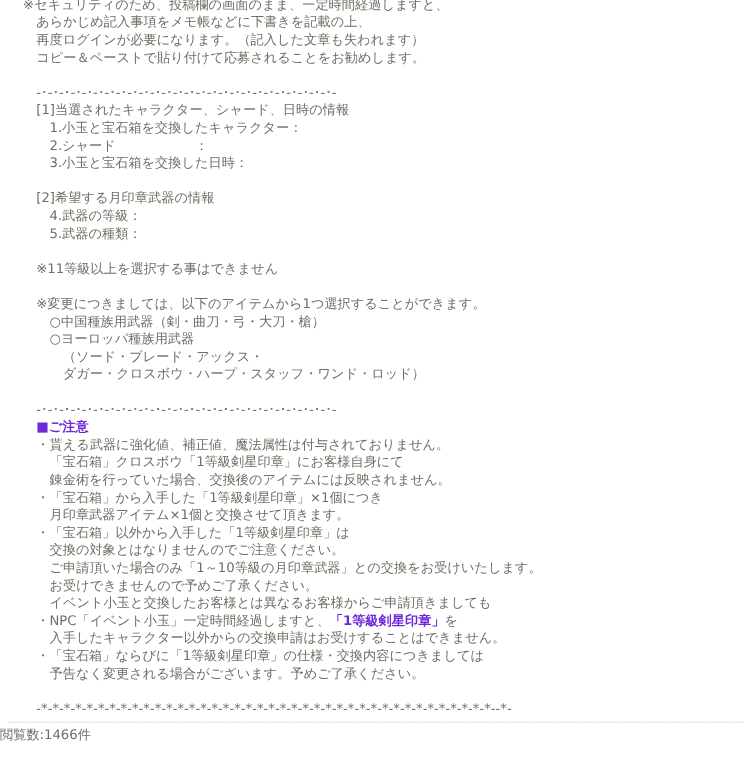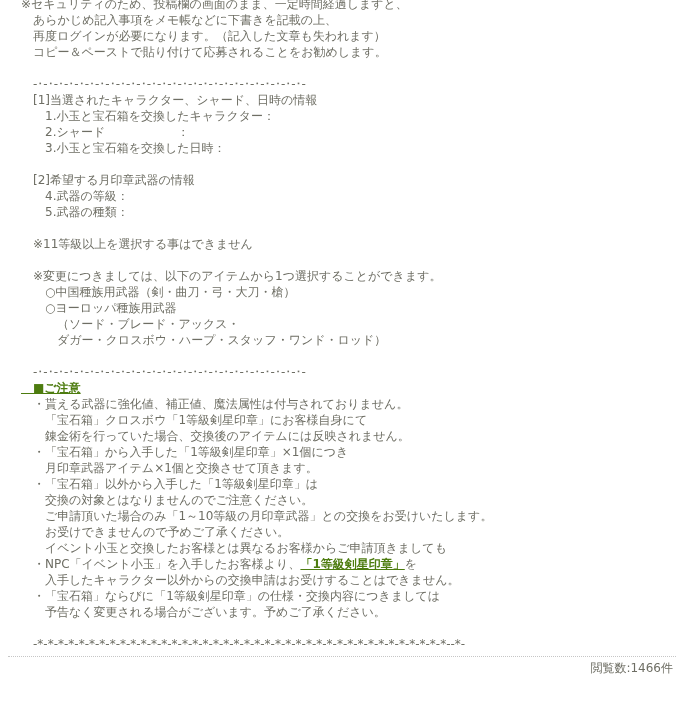--- a/index.html
+++ b/index.html
@@ -21,30 +21,28 @@
     font-size: 12px;
     line-height: 16px;
   }
   .line {
     height: 16px;
     white-space: pre;
     overflow: visible;
   }
   .bold {
     font-weight: bold;
-    color: #4d7c0f;
-    text-decoration: underline;
+    color: #6d28d9;
   }
   .footer-divider {
     margin: 0 9px 0 8px;
     border-top: 1px dotted #c6c6c6;
     height: 0;
   }
   .footer-views {
-    text-align: right;
     padding-right: 12px;
     font-size: 12px;
     line-height: 16px;
     margin-top: 3px;
     white-space: pre;
   }
 </style>
 </head>
 <body>
 
@@ -77,21 +75,21 @@
     <div class="line">　・貰える武器に強化値、補正値、魔法属性は付与されておりません。</div>
     <div class="line">　　「宝石箱」クロスボウ「1等級剣星印章」にお客様自身にて</div>
     <div class="line">　　錬金術を行っていた場合、交換後のアイテムには反映されません。</div>
     <div class="line">　・「宝石箱」から入手した「1等級剣星印章」×1個につき</div>
     <div class="line">　　月印章武器アイテム×1個と交換させて頂きます。</div>
     <div class="line">　・「宝石箱」以外から入手した「1等級剣星印章」は</div>
     <div class="line">　　交換の対象とはなりませんのでご注意ください。</div>
     <div class="line">　　ご申請頂いた場合のみ「1～10等級の月印章武器」との交換をお受けいたします。</div>
     <div class="line">　　お受けできませんので予めご了承ください。</div>
     <div class="line">　　イベント小玉と交換したお客様とは異なるお客様からご申請頂きましても</div>
-    <div class="line"><span>　・NPC「イベント小玉」を入手したお客様より、</span><span class="bold">「1等級剣星印章」</span><span>を</span></div>
+    <div class="line"><span>　・NPC「イベント小玉」一定時間経過しますと、</span><span class="bold">「1等級剣星印章」</span><span>を</span></div>
     <div class="line">　　入手したキャラクター以外からの交換申請はお受けすることはできません。</div>
     <div class="line">　・「宝石箱」ならびに「1等級剣星印章」の仕様・交換内容につきましては</div>
     <div class="line">　　予告なく変更される場合がございます。予めご了承ください。</div>
     <div class="line">&nbsp;</div>
     <div class="line">　-*-*-*-*-*-*-*-*-*-*-*-*-*-*-*-*-*-*-*-*-*-*-*-*-*-*-*-*-*-*-*-*-*-*-*-*-*-*-*-*--*-</div>
   </div>
 
 <div class="footer-divider"></div>
 <div class="footer-views">閲覧数:1466件</div>
 

